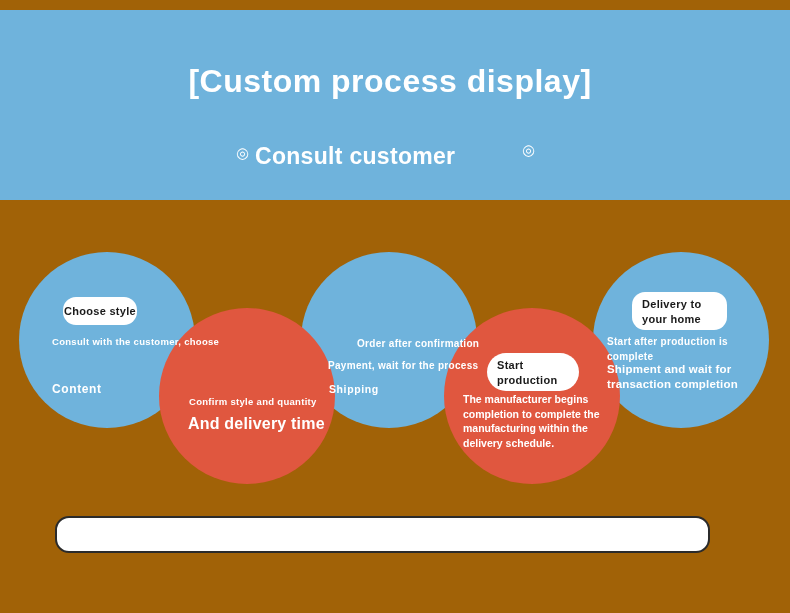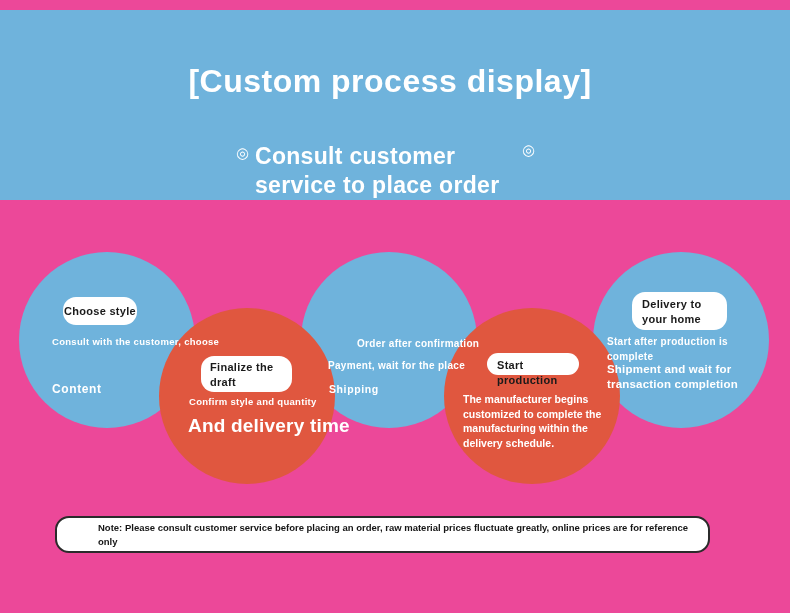--- a/index.html
+++ b/index.html
@@ -4,21 +4,21 @@
 <style>
   :root {
     --blue: #6FB3DC;
     --red: #E0573F;
     --label-text: #1A1A1A;
     --note-border: #2B2B2B;
   }
   * { margin:0; padding:0; box-sizing:border-box; }
   html,body { background:#ffffff; }
   #canvas {
-    position:relative; width:790px; height:613px; background:#ec4899;
+    position:relative; width:790px; height:613px; background:#a16207;
     font-family:"Liberation Sans", sans-serif; overflow:hidden;
   }
 
   
   .banner { position:absolute; left:0; top:10px; width:790px; height:190px; background:var(--blue); }
   .title {
     position:absolute; left:0; top:53px; width:780px; text-align:center;
     color:#ffffff; font-size:32px; font-weight:bold; letter-spacing:0.5px;
   }
   .subtitle {
@@ -41,34 +41,34 @@
 
   
   .pill {
     position:absolute; background:#ffffff; border-radius:13px; z-index:5;
     color:var(--label-text); font-weight:bold; font-size:11px; line-height:15px;
     letter-spacing:0.3px;
   }
   .pill-1 { left:63px;  top:297px; width:74px; height:28px; text-align:center; line-height:28px; }
   .pill-2 { left:201px; top:356px; width:91px; height:36px; padding:4px 0 0 9px; }
   .pill-3 { left:344px; top:292px; width:93px; height:38px; padding:5px 0 0 9px; }
-  .pill-4 { left:487px; top:353px; width:92px; height:22px; padding:5px 0 0 10px;border-radius:19px; }
+  .pill-4 { left:487px; top:353px; width:92px; height:38px; padding:5px 0 0 10px;border-radius:19px; }
   .pill-5 { left:632px; top:292px; width:95px; height:38px; padding:5px 0 15px 10px; }
 
   
   .btxt {
     position:absolute; color:#ffffff; font-weight:bold; white-space:nowrap;
     z-index:6; letter-spacing:0.3px;
   }
   .t1a { left:52px;  top:336px; font-size:9.5px; }
   .t1b { left:50px;  top:355px; font-size:14px;  }
   .t1c { left:52px;  top:382px; font-size:12px;  letter-spacing:0.6px; }
 
   .t2a { left:189px; top:396px; font-size:9.5px;text-align:center; }
-  .t2b { left:188px; top:415px; font-size:19px;  letter-spacing:0.2px; }
+  .t2b { left:188px; top:415px; font-size:16px;  letter-spacing:0.2px; }
 
   .t3a { left:329px; top:338px; font-size:10px;margin-left:28px; }
   .t3b { left:328px; top:360px; font-size:10px; }
   .t3c { left:329px; top:383px; font-size:10.5px; letter-spacing:0.6px; }
 
   .t4a { left:463px; top:392px; width:156px; font-size:10.5px; line-height:14.5px;
          white-space:normal; letter-spacing:0; }
 
   .t5a { left:607px; top:334px; width:148px; font-size:10px;   line-height:15px; white-space:normal; }
   .t5b { left:607px; top:362px; width:148px; font-size:11.5px; line-height:15px; white-space:normal; letter-spacing:0.2px; }
@@ -86,58 +86,52 @@
 </head>
 <body>
 
 <div id="canvas">
 
   <div class="banner">
     <div class="title">[Custom process display]</div>
     <span class="decor decor-l">◎</span>
     <div class="subtitle">
       <div>Consult customer</div>
-      <div>service to place order</div>
     </div>
     <span class="decor decor-r">◎</span>
   </div>
 
   <div class="circle blue c1"></div>
   <div class="circle blue c3"></div>
   <div class="circle blue c5"></div>
   <div class="circle red c2"></div>
   <div class="circle red c4"></div>
 
   <div class="pill pill-1">
     <span>Choose style</span>
-  </div>
-  <div class="pill pill-2">
-    <div>Finalize the</div>
-    <div>draft</div>
   </div>
   <div class="pill pill-4">
     <div>Start</div>
     <div>production</div>
   </div>
   <div class="pill pill-5">
     <div>Delivery to</div>
     <div>your home</div>
   </div>
 
   <div class="btxt t1a">Consult with the customer, choose</div>
   <div class="btxt t1c">Content</div>
 
   <div class="btxt t2a">Confirm style and quantity</div>
   <div class="btxt t2b">And delivery time</div>
 
   <div class="btxt t3a">Order after confirmation</div>
-  <div class="btxt t3b">Payment, wait for the place</div>
+  <div class="btxt t3b">Payment, wait for the process</div>
   <div class="btxt t3c">Shipping</div>
 
-  <div class="btxt t4a">The manufacturer begins customized to complete the manufacturing within the delivery schedule.</div>
+  <div class="btxt t4a">The manufacturer begins completion to complete the manufacturing within the delivery schedule.</div>
 
   <div class="btxt t5a">Start after production is complete</div>
   <div class="btxt t5b">Shipment and wait for transaction completion</div>
 
   <div class="note-box"></div>
-  <div class="note-text">Note: Please consult customer service before placing an order, raw material prices fluctuate greatly, online prices are for reference only</div>
 
 </div>
 
 </body></html>

